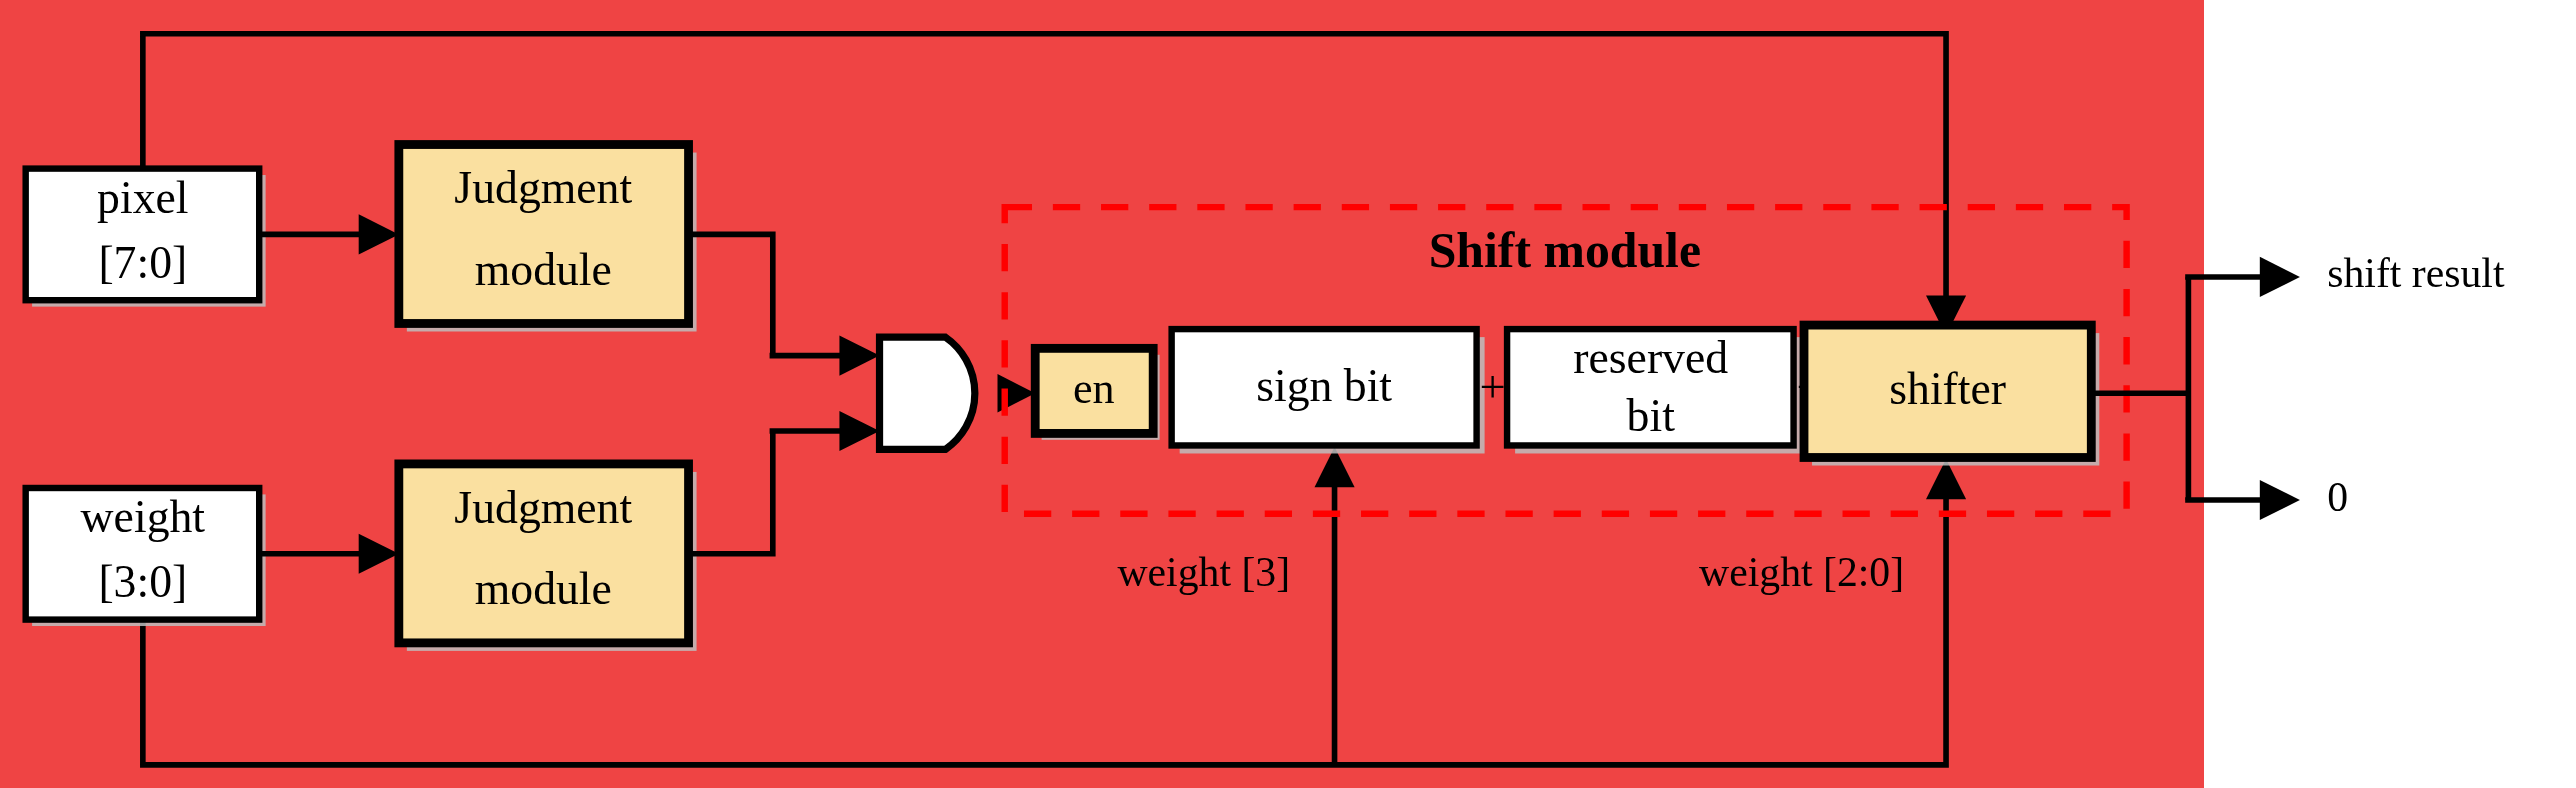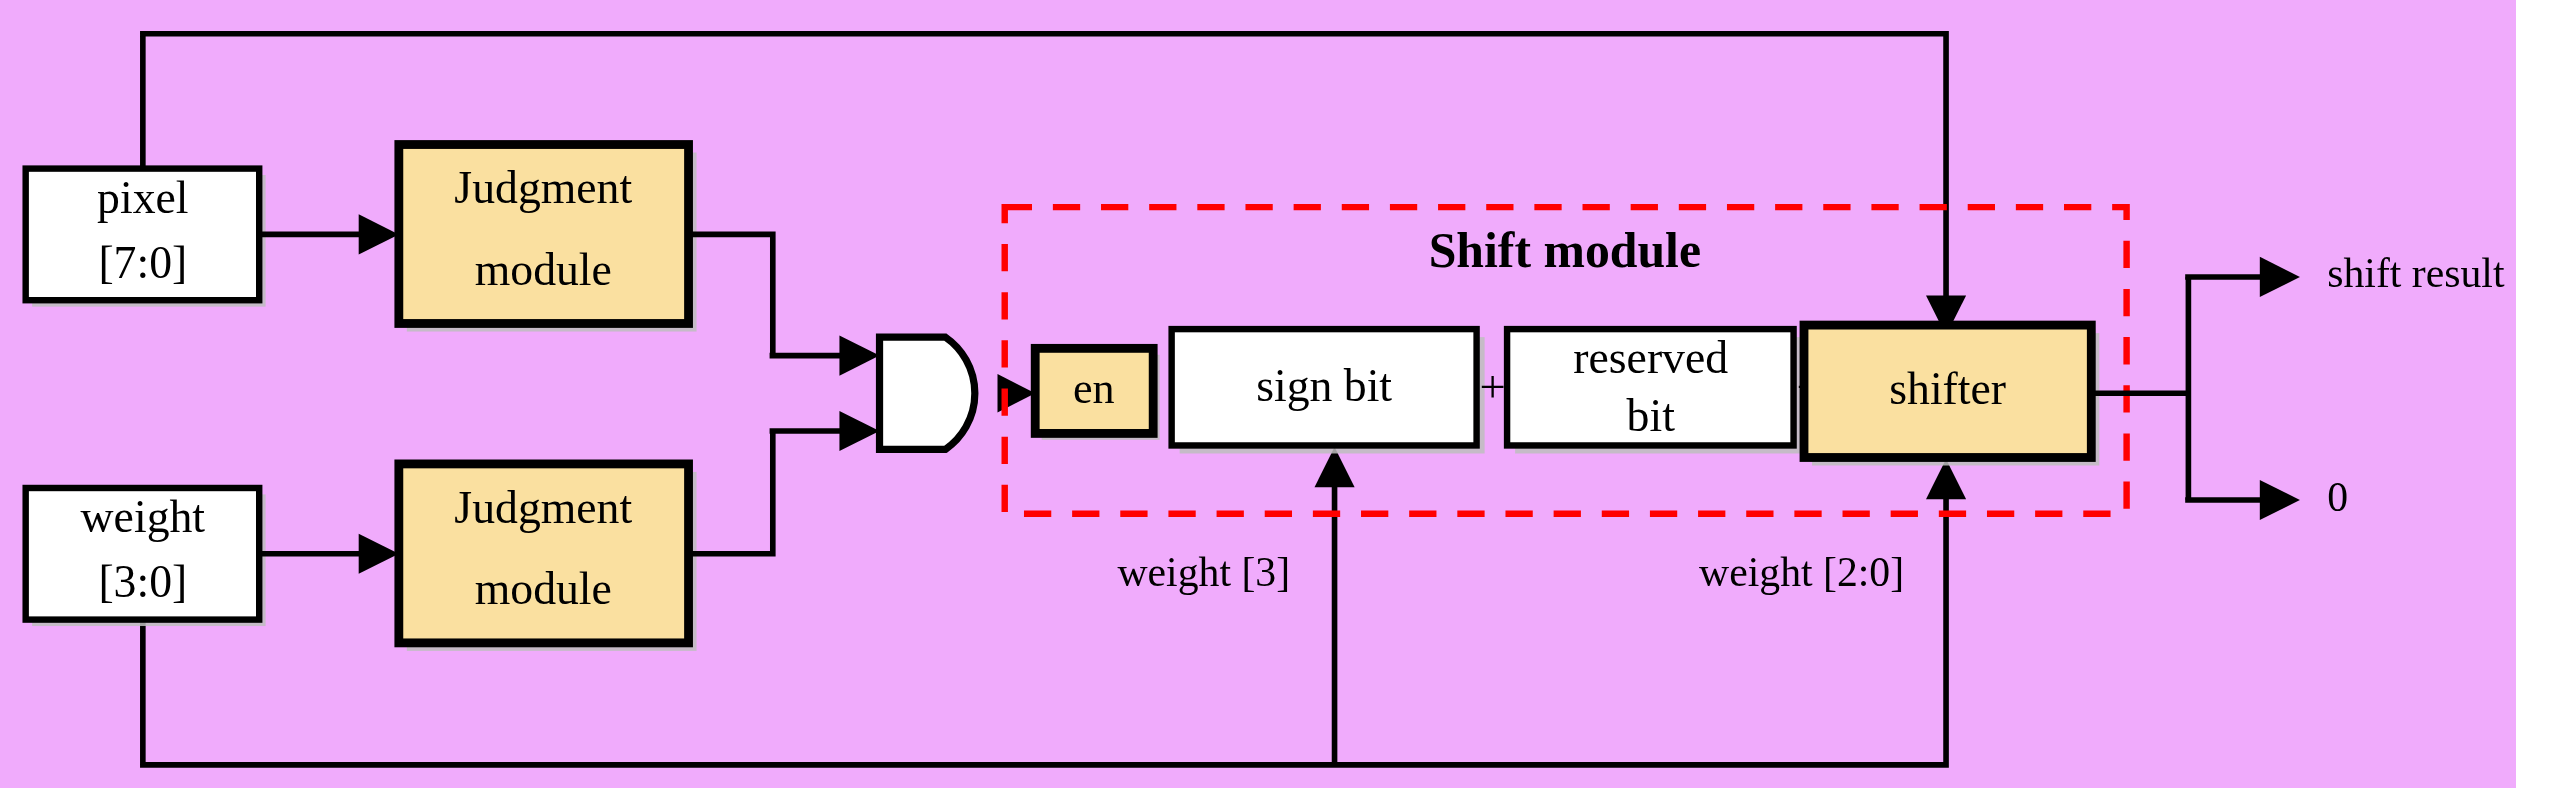--- a/index.html
+++ b/index.html
@@ -8,23 +8,23 @@
     background: #ffffff;
   }
   body {
     width: 2576px;
     height: 789px;
     font-family: "Liberation Serif", "DejaVu Serif", serif;
     overflow: hidden;
   }
   #diagram-root {
     position: relative;
-    width: 2516px;
+    width: 2204px;
     height: 789px;
-    background: #f0abfc;
+    background: #ef4444;
   }
   svg.diagram {
     display: block;
     width: 2576px;
     height: 789px;
   }
   .wire {
     stroke: #000000;
     stroke-width: 7;
     fill: none;

